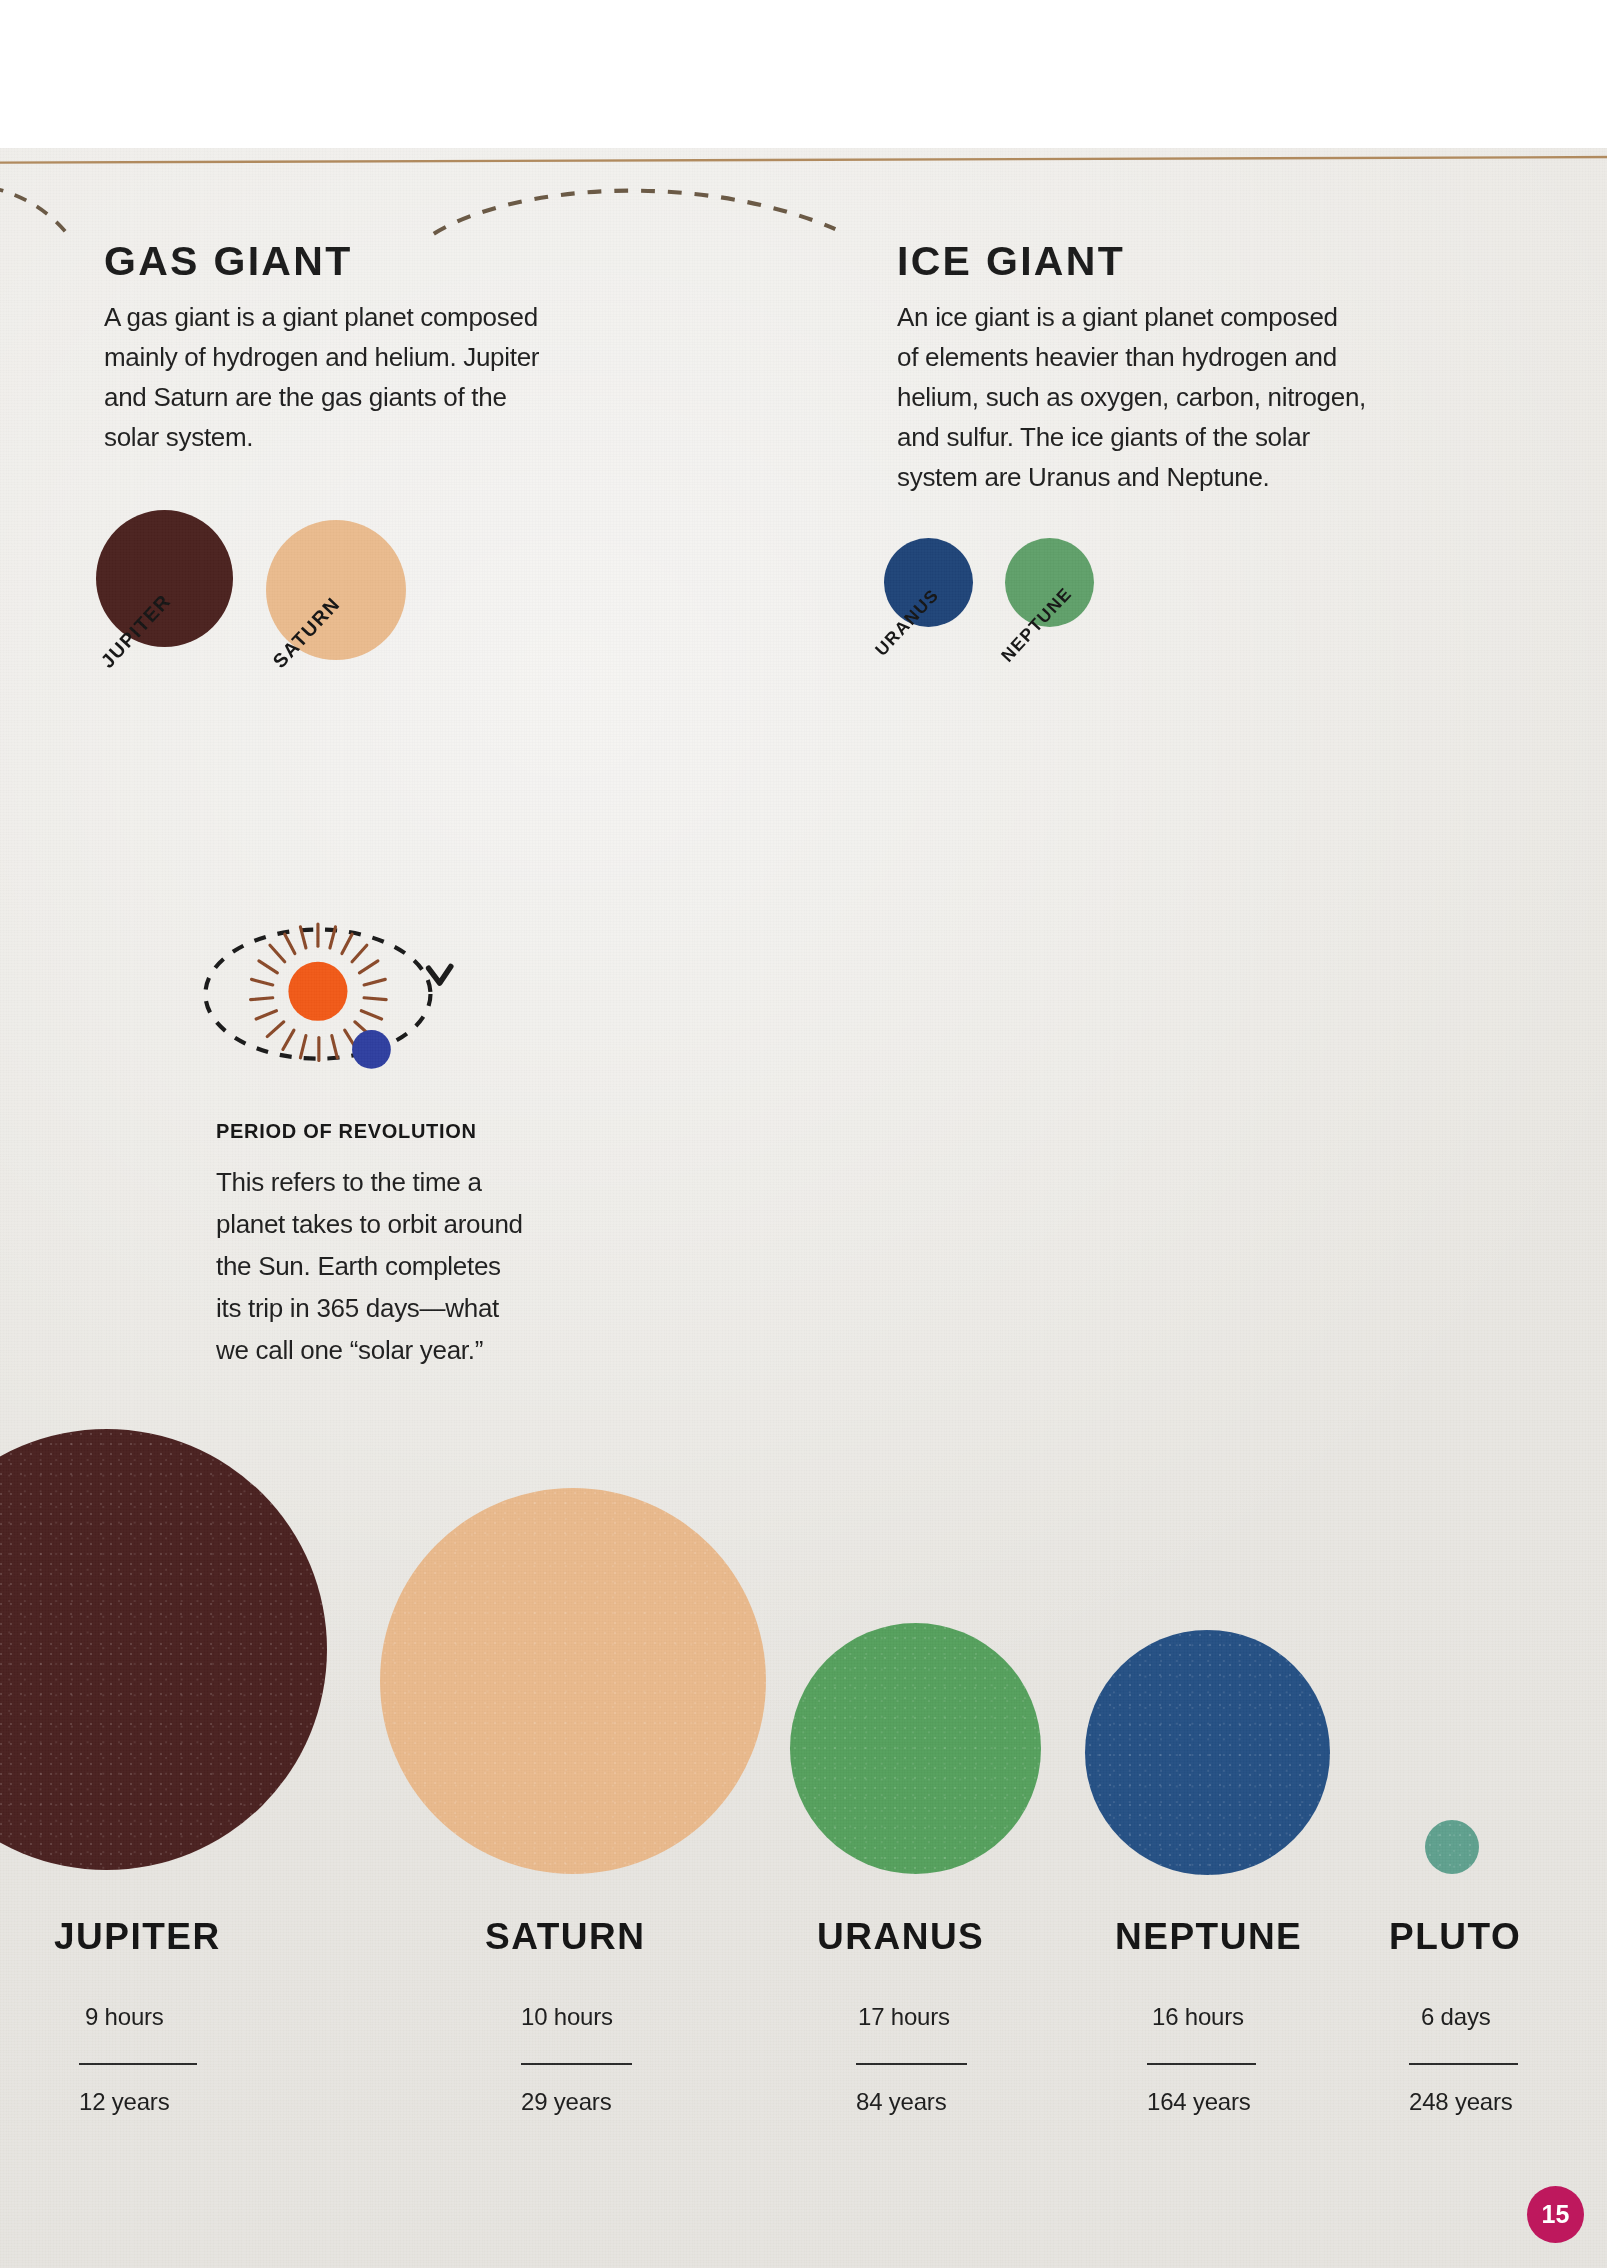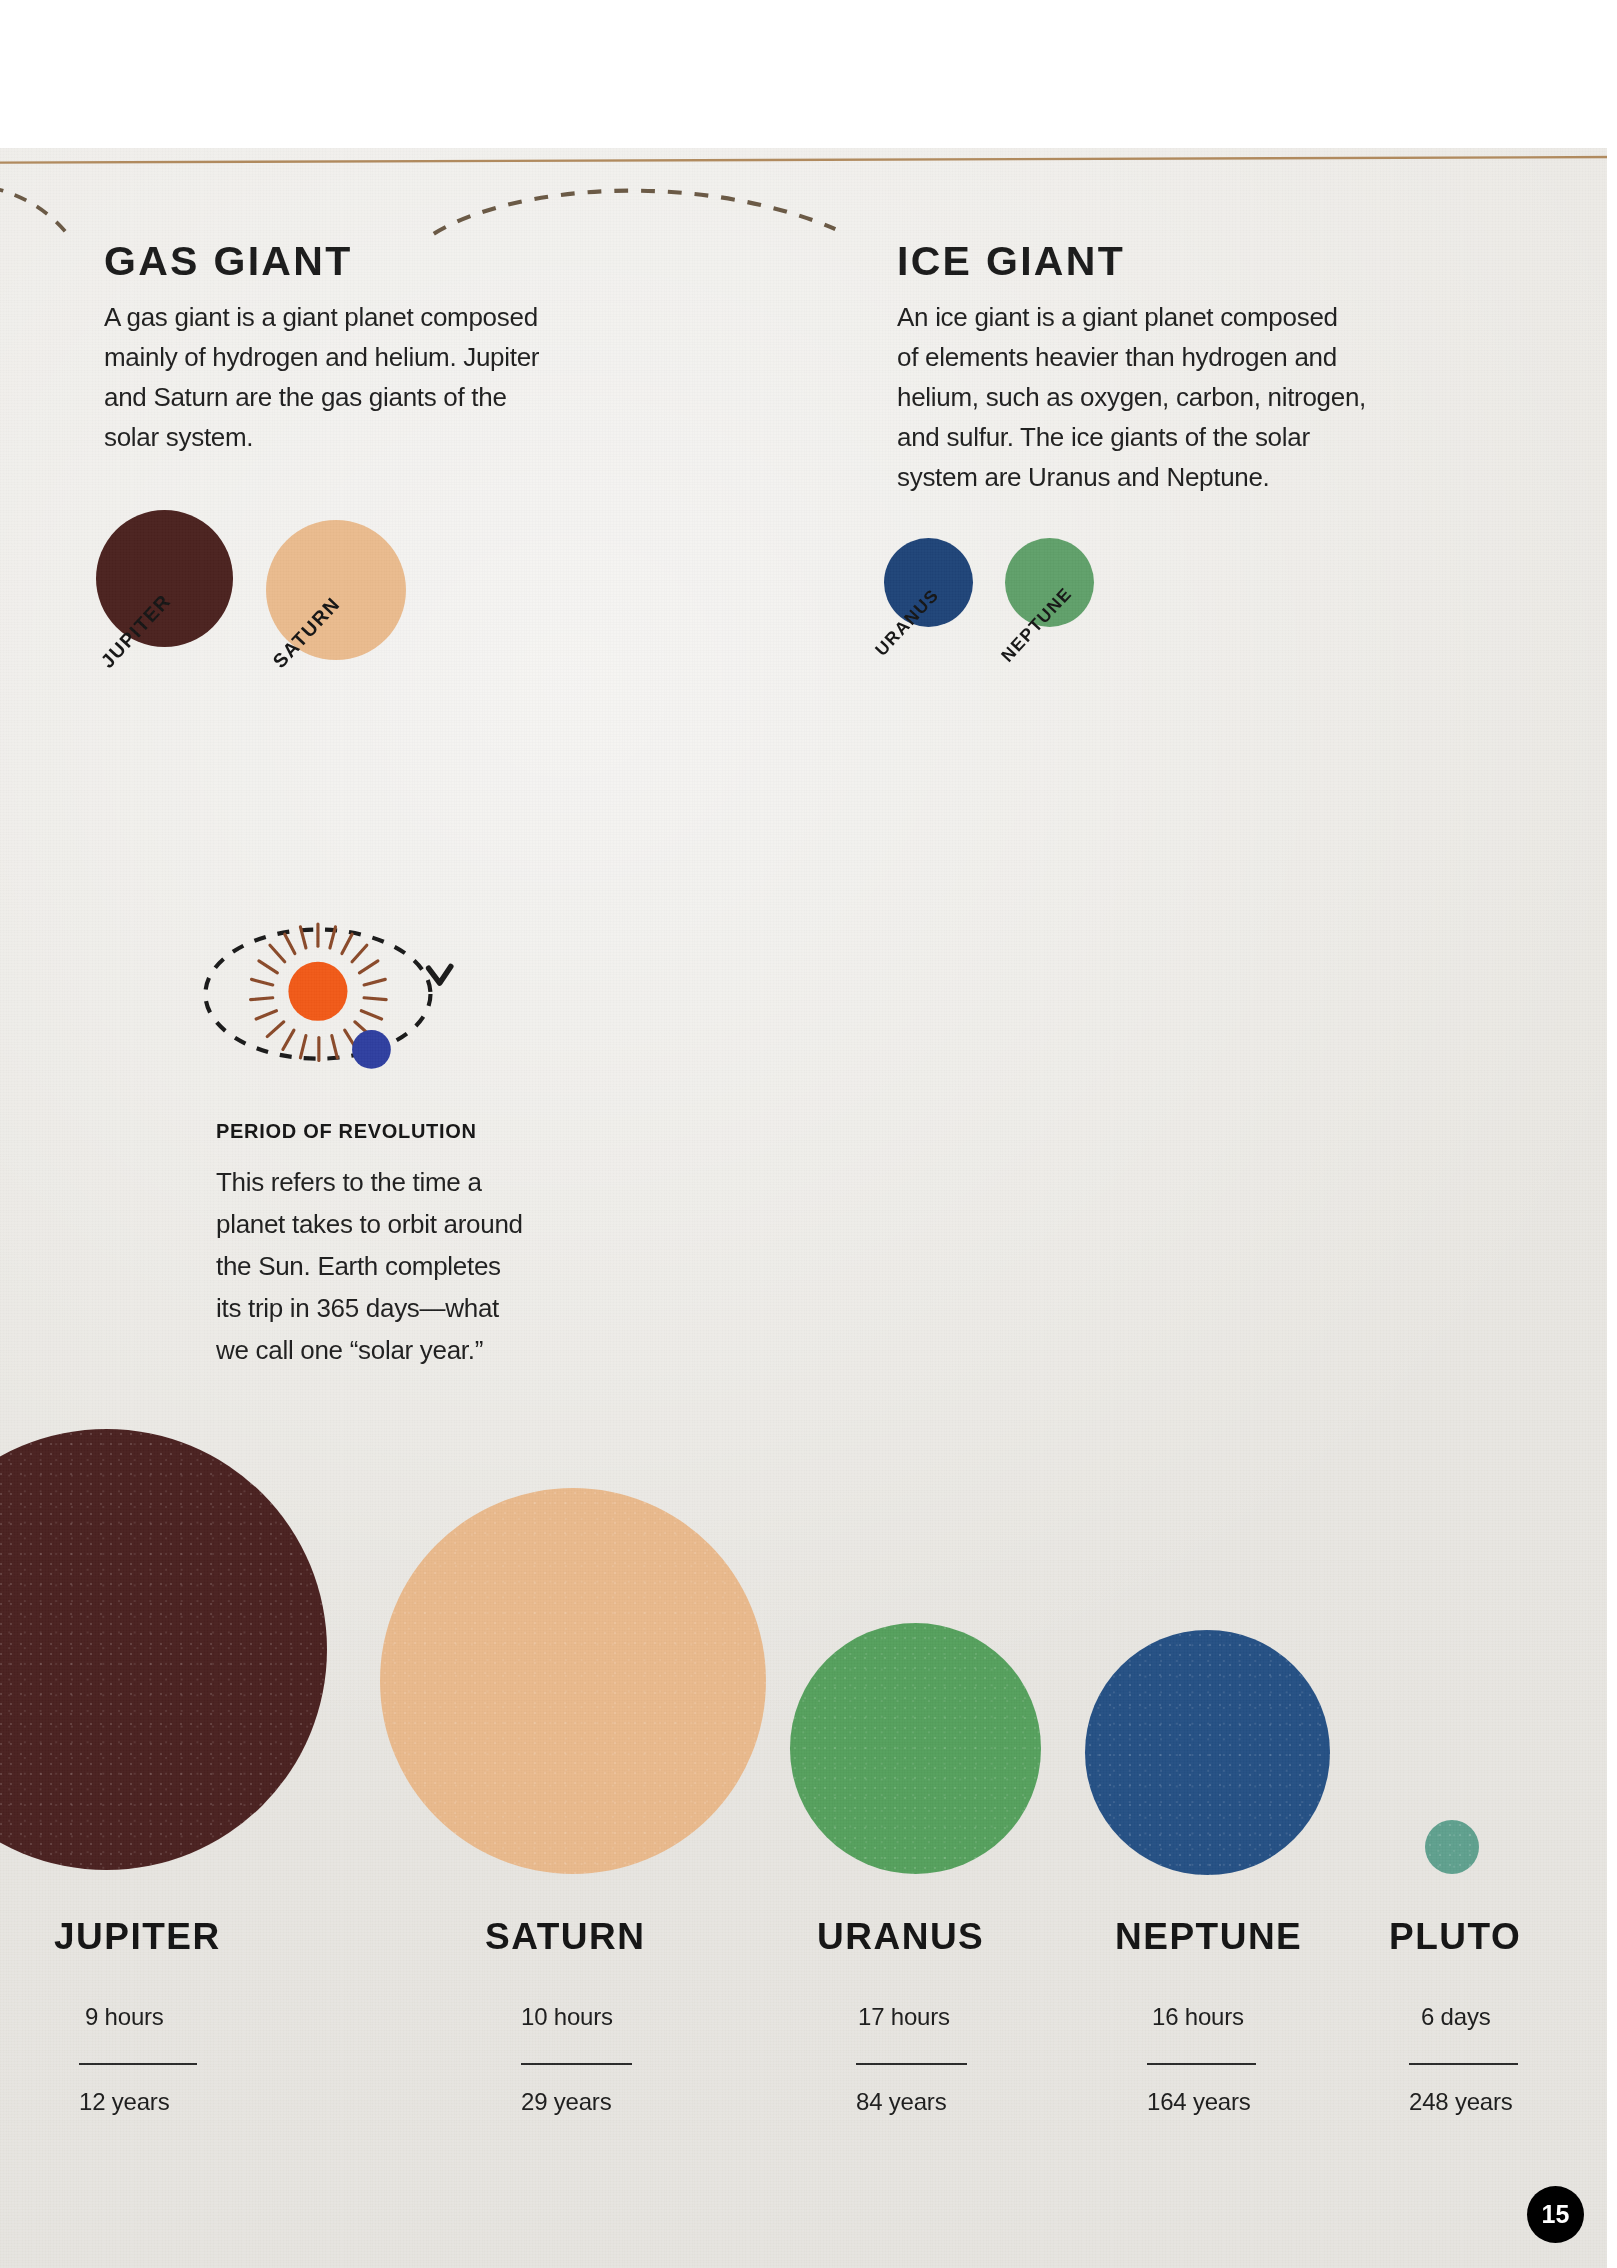--- a/index.html
+++ b/index.html
@@ -127,21 +127,21 @@
     position: absolute;
     height: 1.8px;
     background: #2a2a2a;
   }
 
   
   #page-badge {
     position: absolute;
     width: 57px; height: 57px;
     border-radius: 50%;
-    background: #000000;
+    background: #be185d;
     color: #ffffff;
     font-weight: 700;
     font-size: 25px;
     display: flex; align-items: center; justify-content: center;
     z-index: 9;
   }
 </style>
 </head>
 <body>
 

